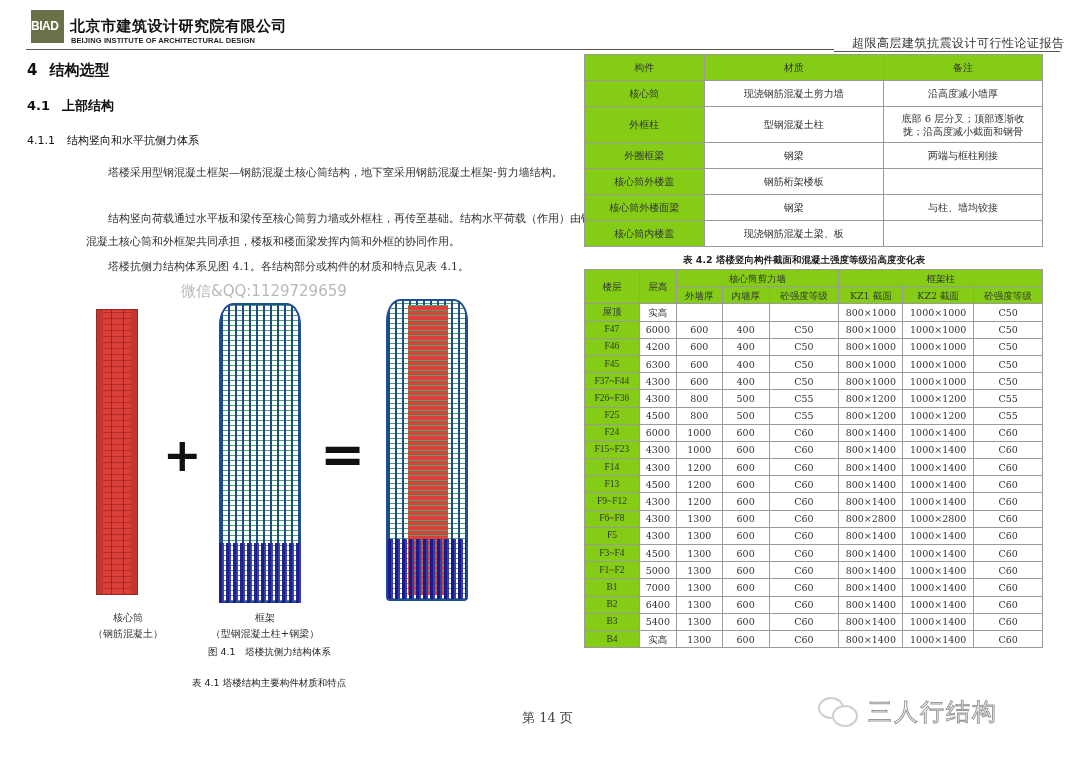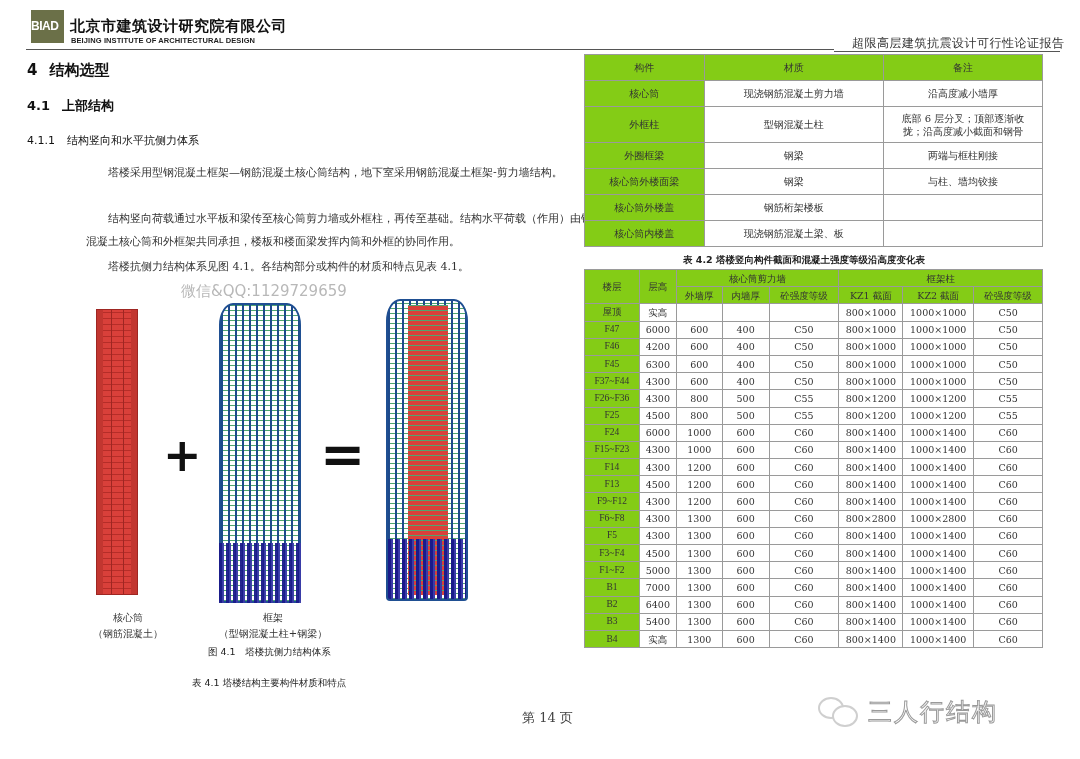--- a/index.html
+++ b/index.html
@@ -44,21 +44,21 @@
   .combo-tower { left: 386px; top: 299px; width: 82px; height: 302px; border-radius: 14px 14px 4px 4px / 22px 22px 4px 4px;
     background:
       repeating-linear-gradient(90deg, #1e4a8c 0 2px, transparent 2px 7px),
       repeating-linear-gradient(0deg, #4fa66f 0 1px, transparent 1px 5px);
     border: 2px solid #1f4f92; overflow: hidden; }
   .combo-core { position: absolute; left: 20px; top: 4px; width: 40px; height: 290px; background: repeating-linear-gradient(0deg, #d9403a 0 4px, #4fa66f 4px 5px); }
   .combo-base { position: absolute; left: 0; bottom: 0; width: 100%; height: 60px;
     background: repeating-linear-gradient(90deg, #1a1a8a 0 3px, #3a3aa8 3px 5px, transparent 5px 7px); }
   .fig-label { position: absolute; font-family: "DejaVu Sans", sans-serif; font-size: 10px; color: #333; text-align: center; line-height: 16px; }
   .label-core { left: 78px; top: 610px; width: 100px; }
-  .label-frame { left: 213px; top: 610px; width: 120px; text-align: center; }
+  .label-frame { left: 205px; top: 610px; width: 120px; text-align: center; }
   .fig-caption { position: absolute; left: 208px; top: 646px; font-family: "DejaVu Sans", sans-serif; font-size: 9.5px; color: #222; }
   .t1-caption { position: absolute; left: 192px; top: 677px; font-family: "DejaVu Sans", sans-serif; font-size: 9.5px; color: #222; }
 
   
   table { border-collapse: collapse; position: absolute; font-size: 10px; color: #333; }
   td, th { border: 1px solid #9a9a9a; text-align: center; font-weight: normal; }
   .green { background: #84cc16; }
   .t1 { left: 584px; top: 54px; width: 459px; }
   .t1 td { height: 26px; line-height: 13px; font-size: 10px; }
   .t1 tr.tall td { height: 36px; }
@@ -136,28 +136,28 @@
     <td class="green">外框柱</td>
     <td>型钢混凝土柱</td>
     <td style="padding:2px 10px;">底部 6 层分叉；顶部逐渐收拢；沿高度减小截面和钢骨</td>
   </tr>
   <tr>
     <td class="green">外圈框梁</td>
     <td>钢梁</td>
     <td>两端与框柱刚接</td>
   </tr>
   <tr>
+    <td class="green">核心筒外楼盖</td>
+    <td>钢筋桁架楼板</td>
+    <td></td>
+  </tr>
+  <tr>
     <td class="green">核心筒外楼面梁</td>
     <td>钢梁</td>
     <td>与柱、墙均铰接</td>
-  </tr>
-  <tr>
-    <td class="green">核心筒外楼盖</td>
-    <td>钢筋桁架楼板</td>
-    <td></td>
   </tr>
   <tr>
     <td class="green">核心筒内楼盖</td>
     <td>现浇钢筋混凝土梁、板</td>
     <td></td>
   </tr>
 </tbody>
   </table>
 
 <div class="t2-caption">表 4.2 塔楼竖向构件截面和混凝土强度等级沿高度变化表</div>

